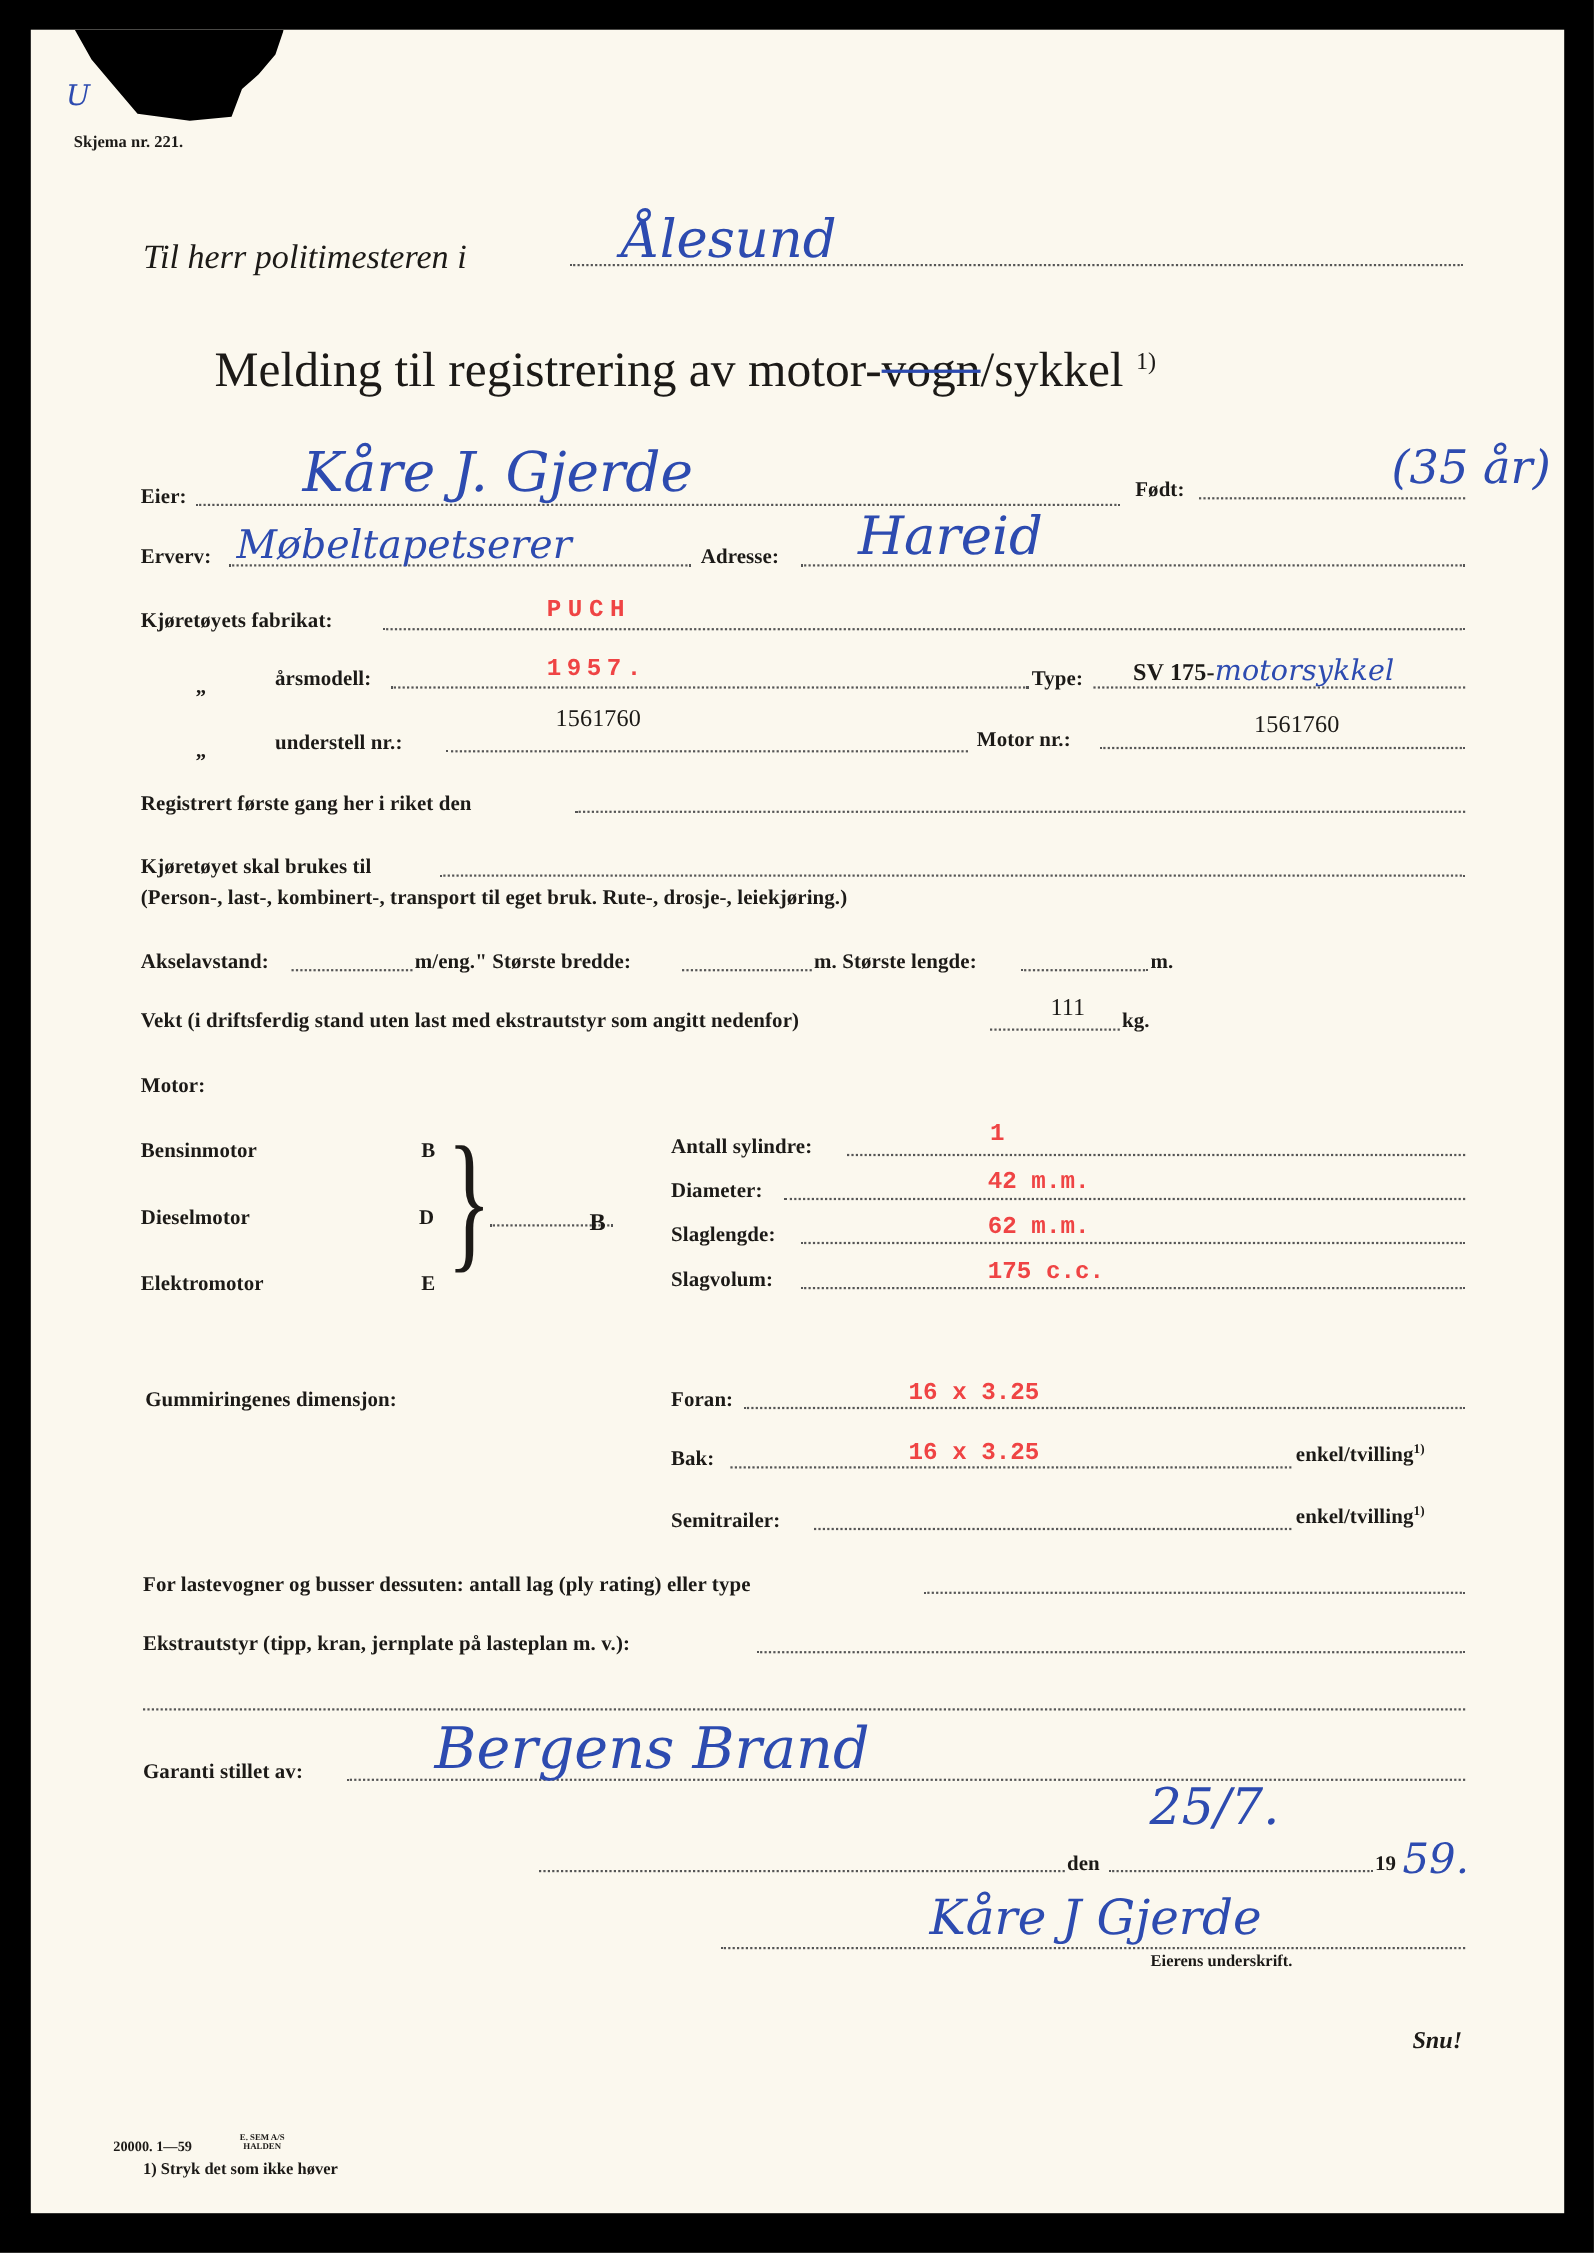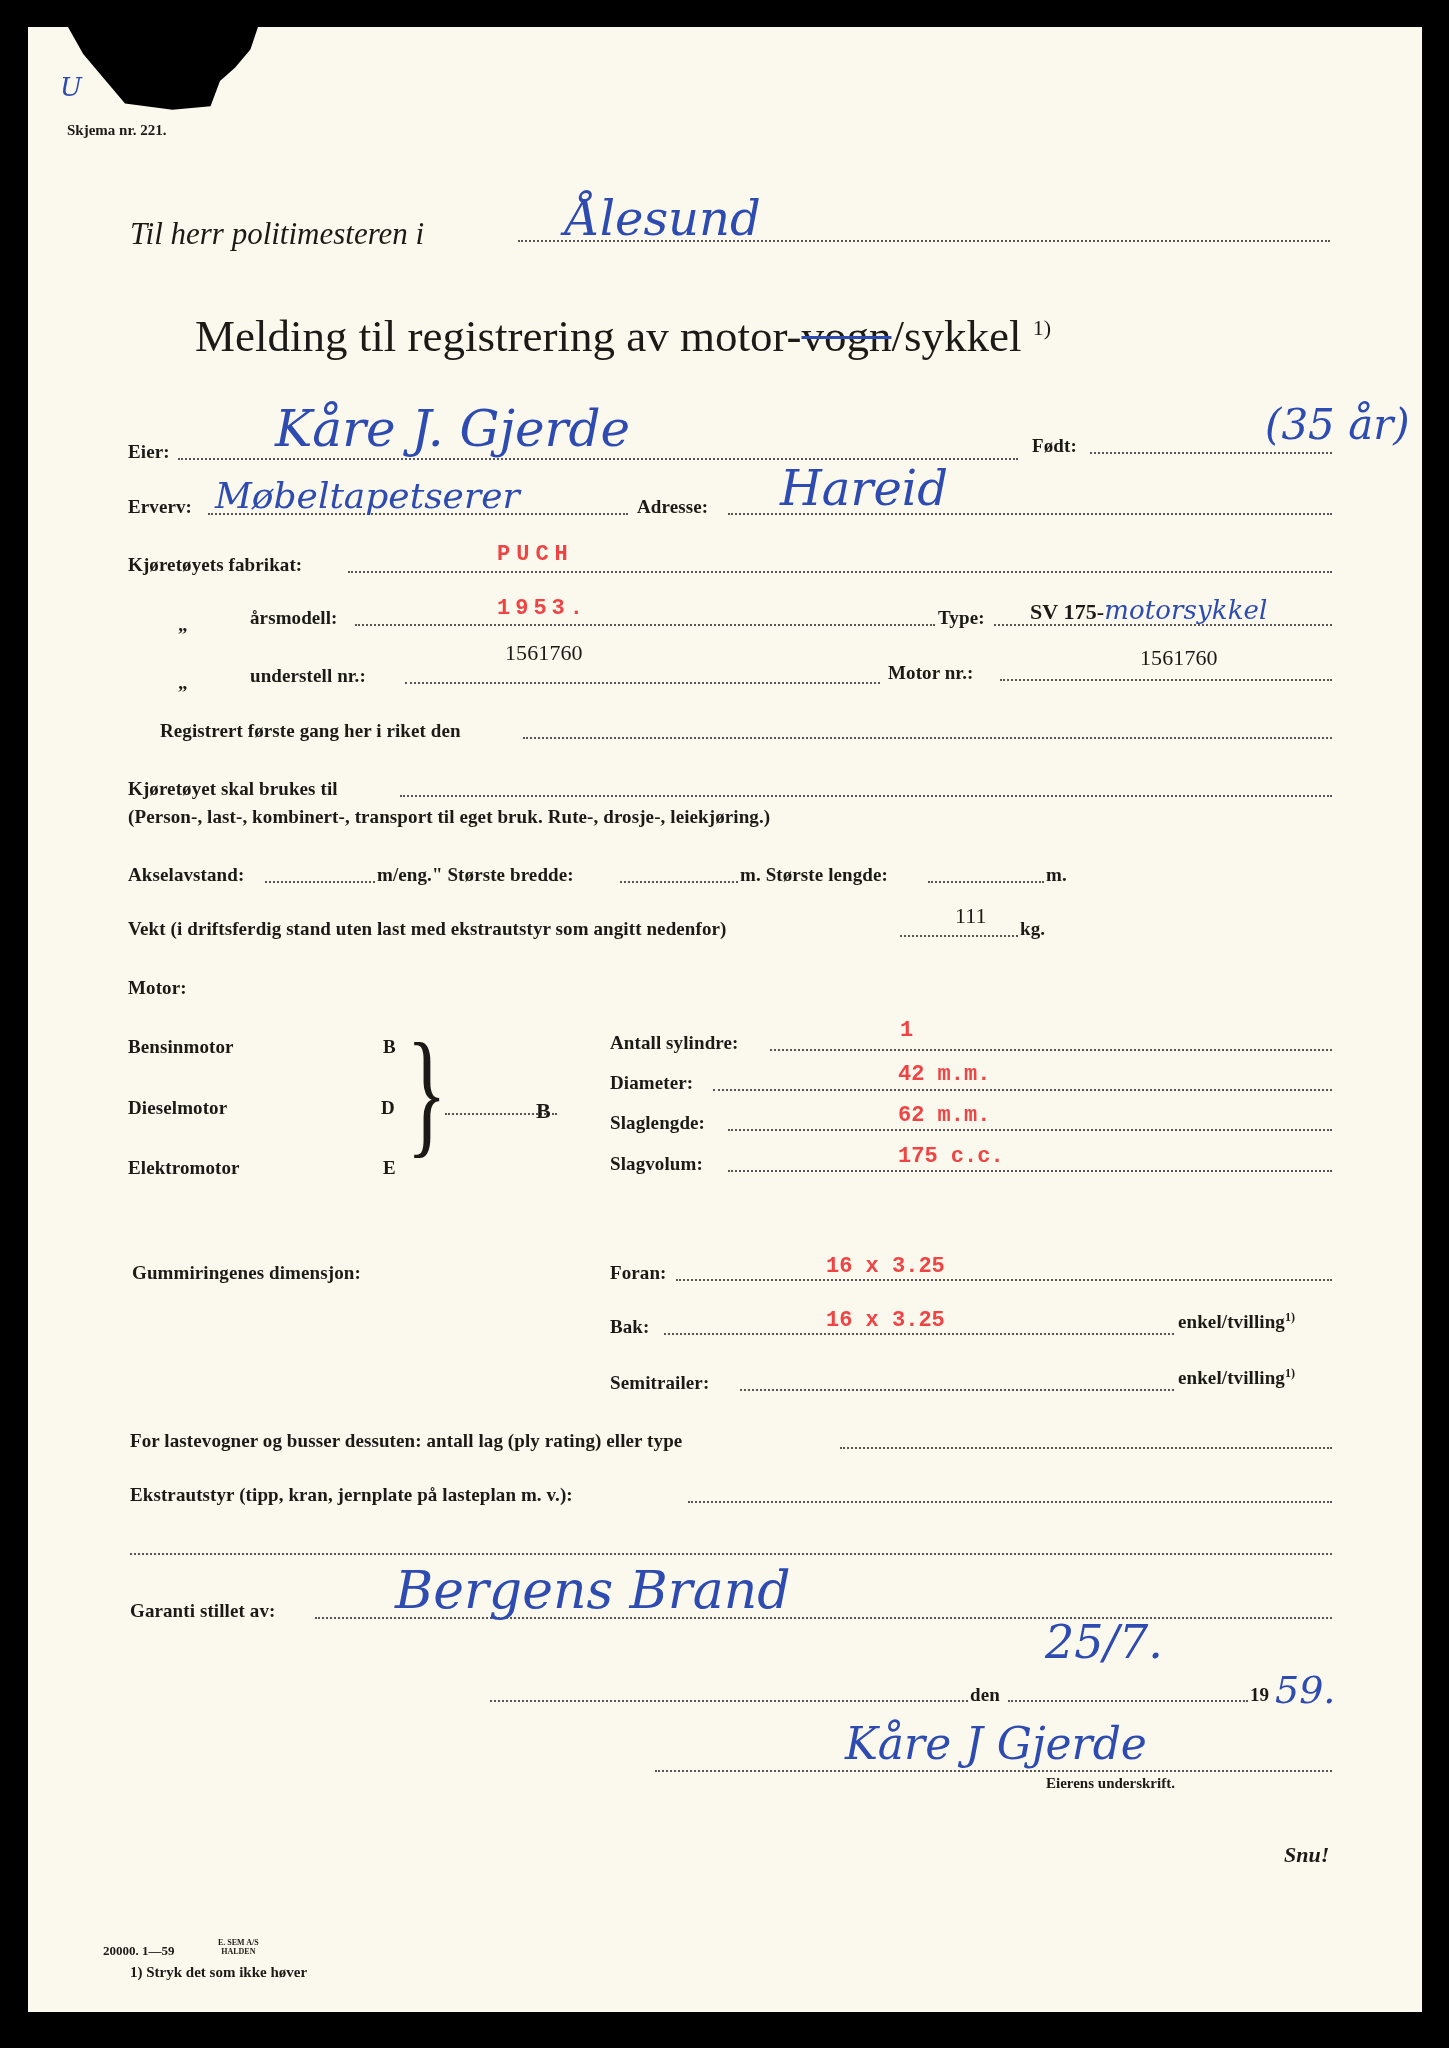--- a/index.html
+++ b/index.html
@@ -49,34 +49,34 @@
 <div class="dots" style="left:728px;top:513px;width:604px;"></div>
 <div class="abs hand" style="left:780px;top:460px;font-size:48px;">Hareid</div>
 
 <div class="abs lbl" style="left:128px;top:554px;">Kjøretøyets fabrikat:</div>
 <div class="dots" style="left:348px;top:571px;width:984px;"></div>
 <div class="abs typed" style="left:497px;top:542px;letter-spacing:6px;">PUCH</div>
 
 <div class="abs lbl" style="left:178px;top:614px;">„</div>
 <div class="abs lbl" style="left:250px;top:607px;">årsmodell:</div>
 <div class="dots" style="left:355px;top:624px;width:580px;"></div>
-<div class="abs typed" style="left:497px;top:596px;letter-spacing:5px;">1953.</div>
+<div class="abs typed" style="left:497px;top:596px;letter-spacing:5px;">1957.</div>
 <div class="abs lbl" style="left:938px;top:607px;">Type:</div>
 <div class="dots" style="left:994px;top:624px;width:338px;"></div>
 <div class="abs lbl" style="left:1030px;top:595px;font-size:22px;"><span>SV 175-</span><span class="hand" style="font-size:26px;font-weight:normal;">motorsykkel</span></div>
 
 <div class="abs lbl" style="left:178px;top:672px;">„</div>
 <div class="abs lbl" style="left:250px;top:665px;">understell nr.:</div>
 <div class="dots" style="left:405px;top:682px;width:475px;"></div>
 <div class="abs lbl" style="left:505px;top:640px;font-size:22px;font-weight:normal;">1561760</div>
 <div class="abs lbl" style="left:888px;top:662px;">Motor nr.:</div>
 <div class="dots" style="left:1000px;top:679px;width:332px;"></div>
 <div class="abs lbl" style="left:1140px;top:645px;font-size:22px;font-weight:normal;">1561760</div>
 
-<div class="abs lbl" style="left:128px;top:720px;margin-left:32px;">Registrert første gang her i riket den</div>
+<div class="abs lbl" style="left:128px;top:720px;">Registrert første gang her i riket den</div>
 <div class="dots" style="left:523px;top:737px;width:809px;"></div>
 
 <div class="abs lbl" style="left:128px;top:778px;">Kjøretøyet skal brukes til</div>
 <div class="dots" style="left:400px;top:795px;width:932px;"></div>
 <div class="abs lbl" style="left:128px;top:806px;">(Person-, last-, kombinert-, transport til eget bruk. Rute-, drosje-, leiekjøring.)</div>
 
 <div class="abs lbl" style="left:128px;top:864px;">Akselavstand:</div>
 <div class="dots" style="left:265px;top:881px;width:110px;"></div>
 <div class="abs lbl" style="left:377px;top:864px;">m/eng." Største bredde:</div>
 <div class="dots" style="left:620px;top:881px;width:118px;"></div>

